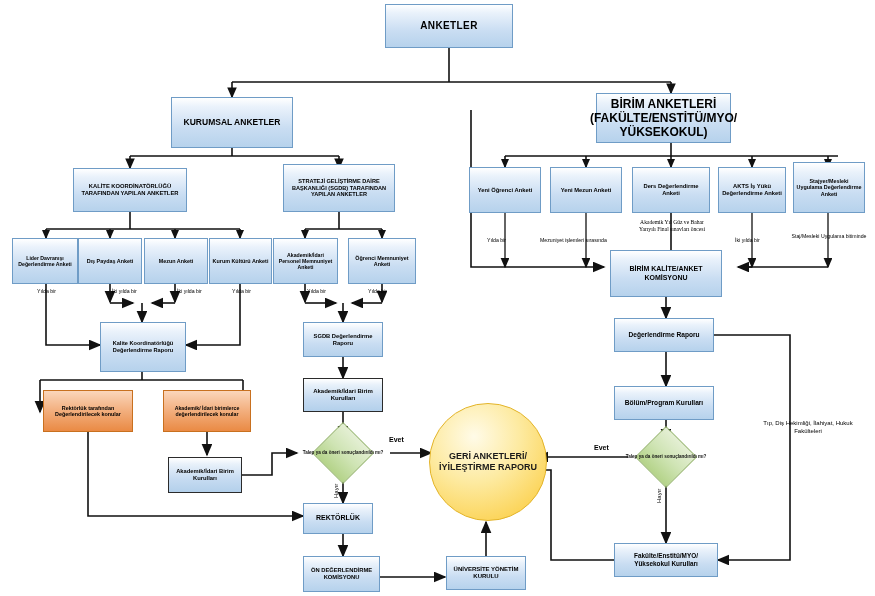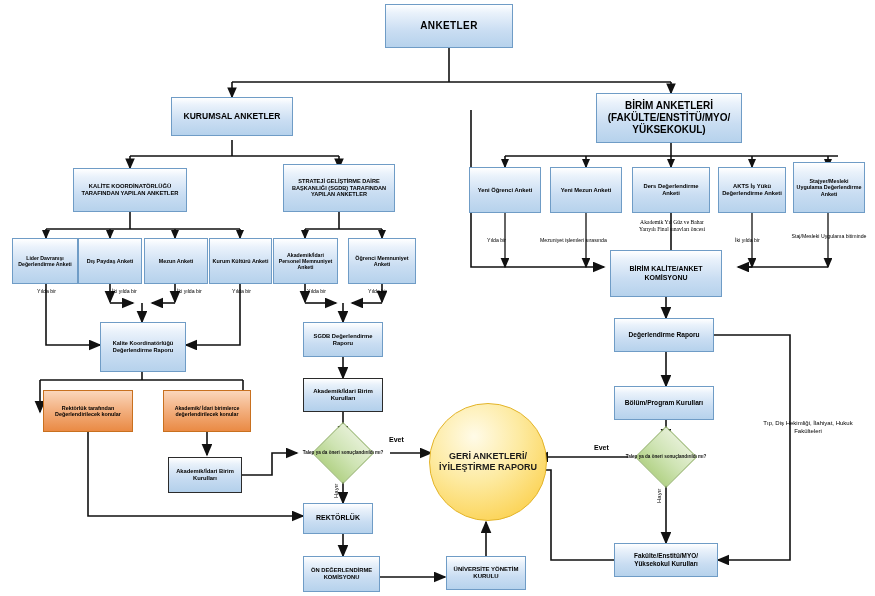--- a/index.html
+++ b/index.html
@@ -161,23 +161,23 @@
       <path d="M666,476 L666,543" marker-end="url(#ahb)"></path>
 
       <path d="M714,335 L790,335 L790,560 L718,560" marker-end="url(#ahb)"></path>
 
       <path d="M614,560 L551,560 L551,470 L527,470" marker-end="url(#ahb)"></path>
     </g>
   </svg>
 
   <div class="node blue" style="left:385px;top:4px;width:128px;height:44px;font-size:10px;letter-spacing:.4px;">ANKETLER</div>
 
-  <div class="node blue" style="left:171px;top:97px;width:122px;height:39px;font-size:8.5px;">KURUMSAL ANKETLER</div>
-
-  <div class="node blue" style="left:596px;top:93px;width:146px;height:50px;font-size:10px;">BİRİM ANKETLERİ (FAKÜLTE/ENSTİTÜ/MYO/ YÜKSEKOKUL)</div>
+  <div class="node blue" style="left:171px;top:97px;width:122px;height:51px;font-size:8.5px;">KURUMSAL ANKETLER</div>
+
+  <div class="node blue" style="left:596px;top:93px;width:135px;height:50px;font-size:12px;">BİRİM ANKETLERİ (FAKÜLTE/ENSTİTÜ/MYO/ YÜKSEKOKUL)</div>
 
   <div class="node blue" style="left:73px;top:168px;width:114px;height:44px;font-size:5.8px;">KALİTE KOORDİNATÖRLÜĞÜ TARAFINDAN YAPILAN ANKETLER</div>
 
   <div class="node blue" style="left:283px;top:164px;width:112px;height:48px;font-size:5.6px;">STRATEJİ GELİŞTİRME DAİRE BAŞKANLIĞI (SGDB) TARAFINDAN YAPILAN ANKETLER</div>
 
   <div class="node blue" style="left:12px;top:238px;width:66px;height:46px;font-size:5.2px;">Lider Davranışı Değerlendirme Anketi</div>
   <div class="node blue" style="left:78px;top:238px;width:64px;height:46px;font-size:5.4px;">Dış Paydaş Anketi</div>
   <div class="node blue" style="left:144px;top:238px;width:64px;height:46px;font-size:5.4px;">Mezun Anketi</div>
   <div class="node blue" style="left:209px;top:238px;width:63px;height:46px;font-size:5.4px;">Kurum Kültürü Anketi</div>
 

